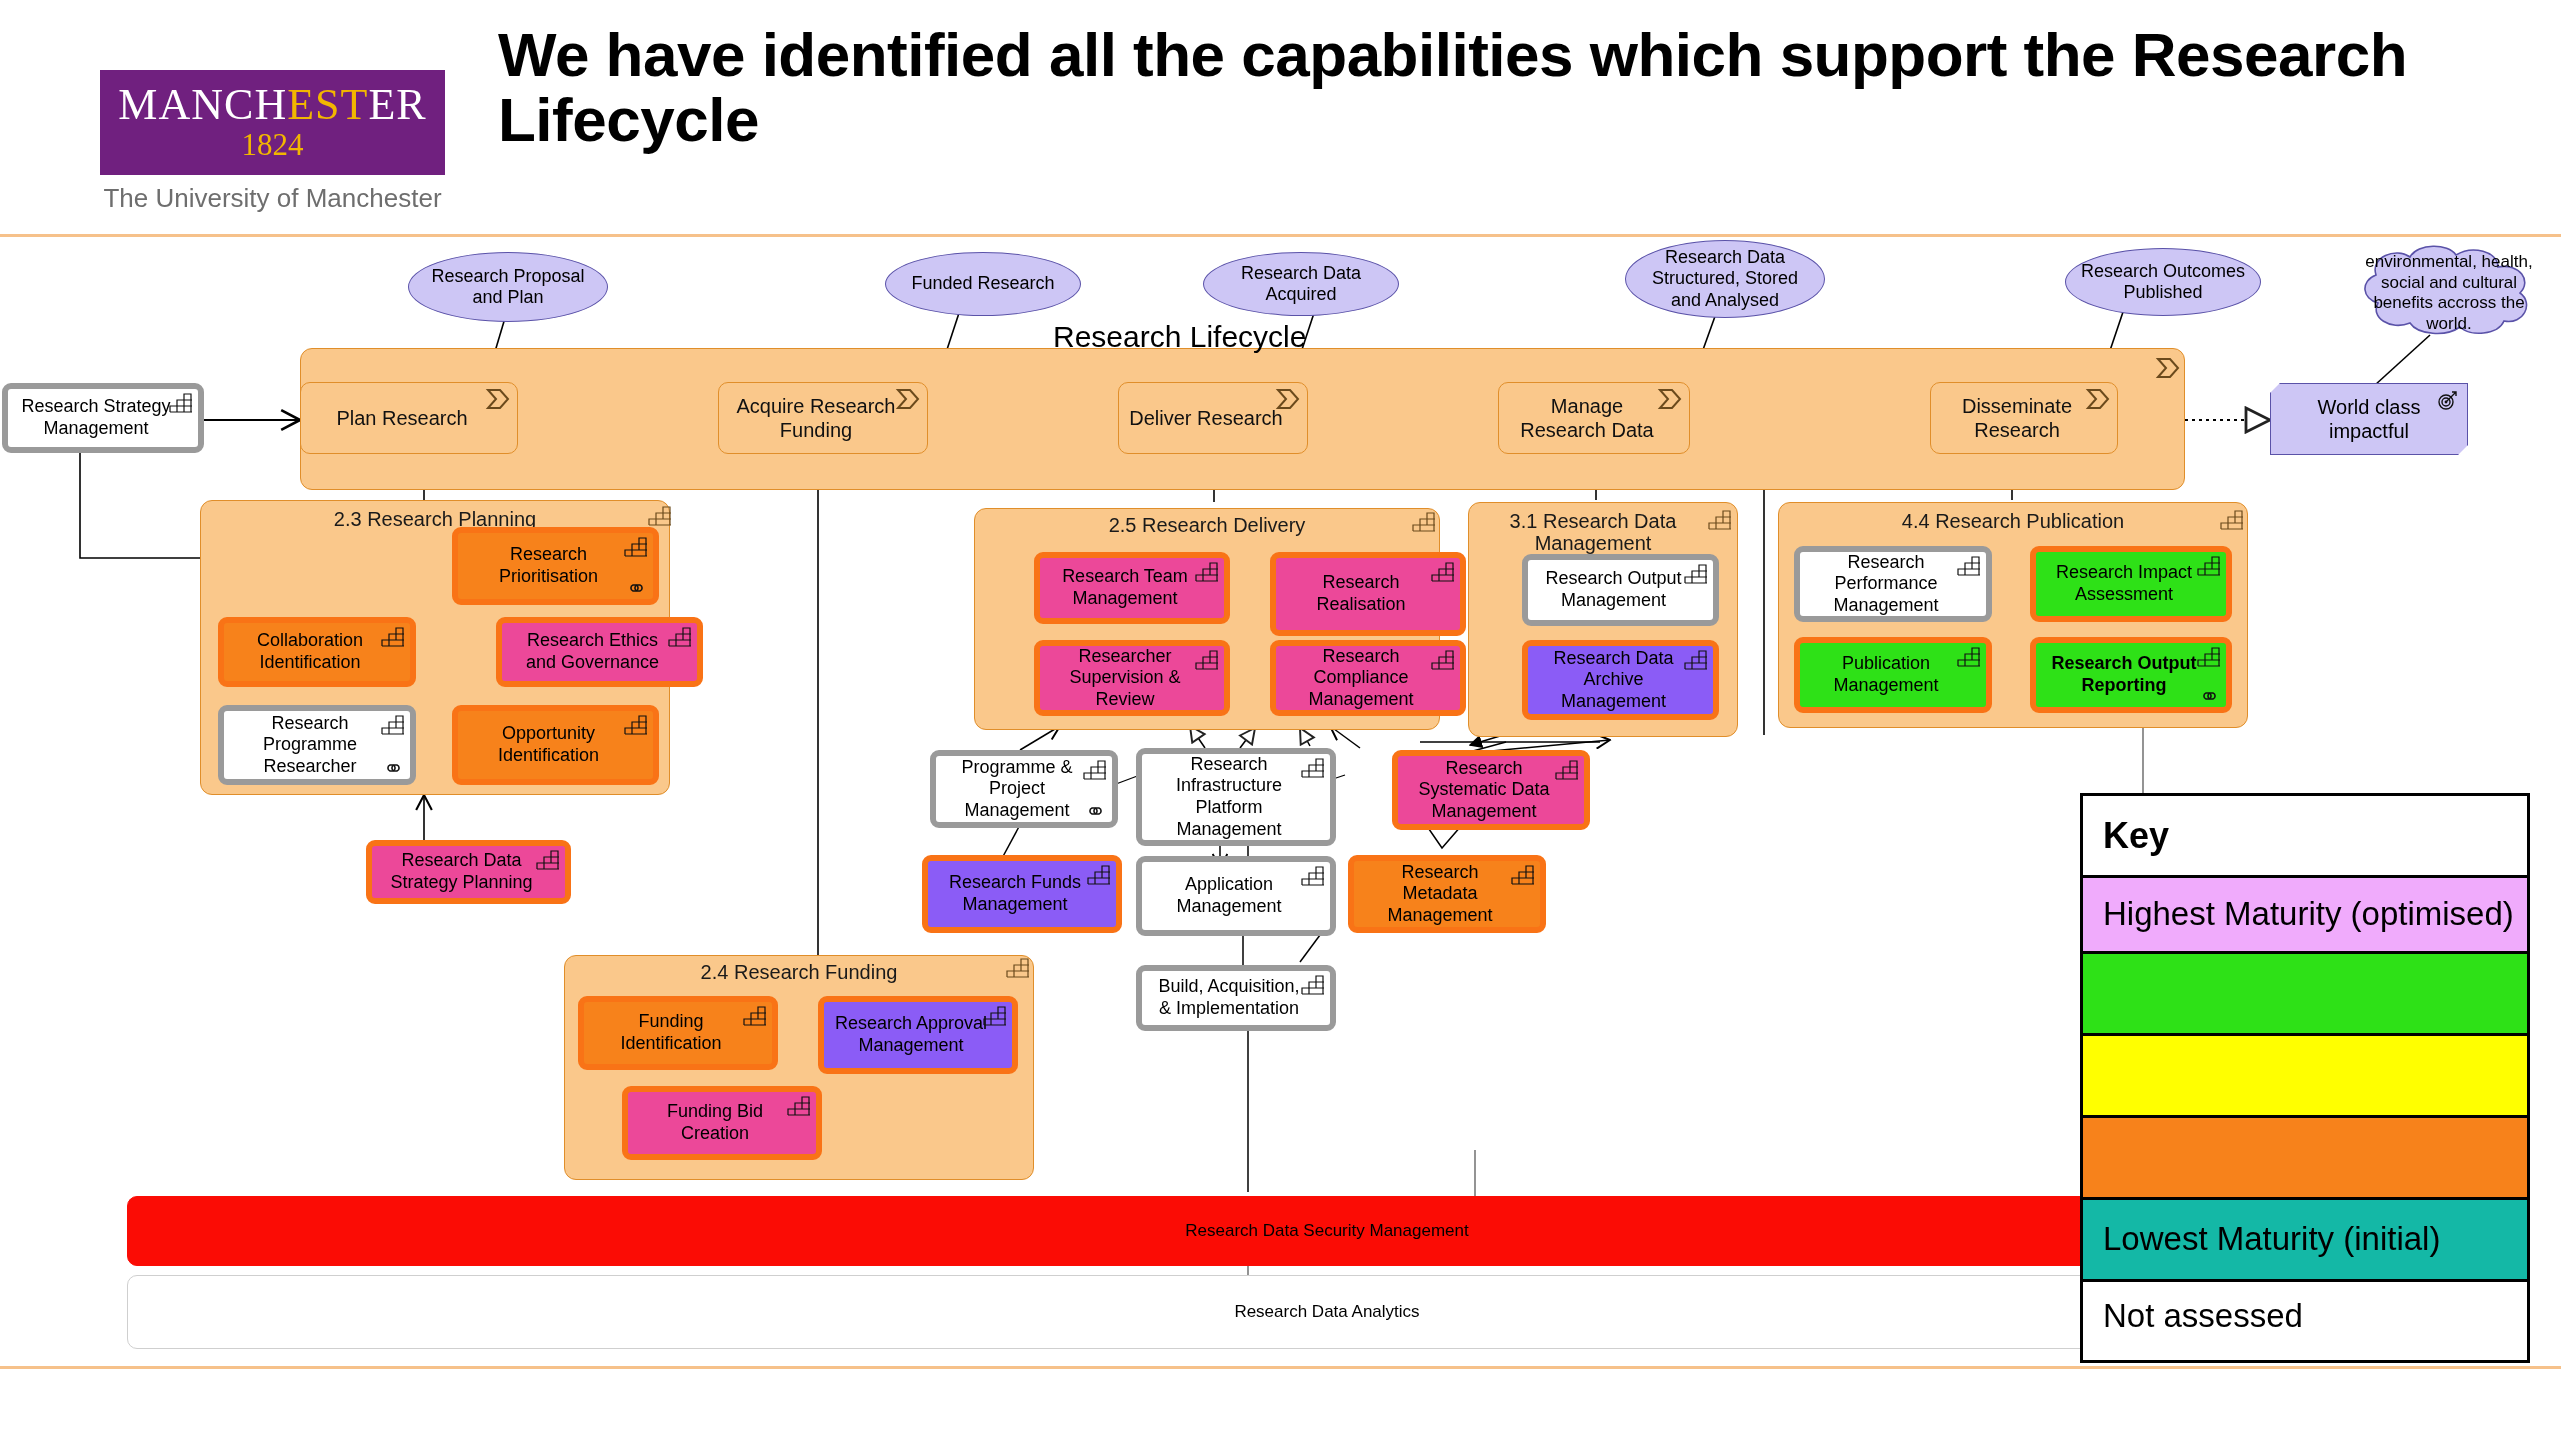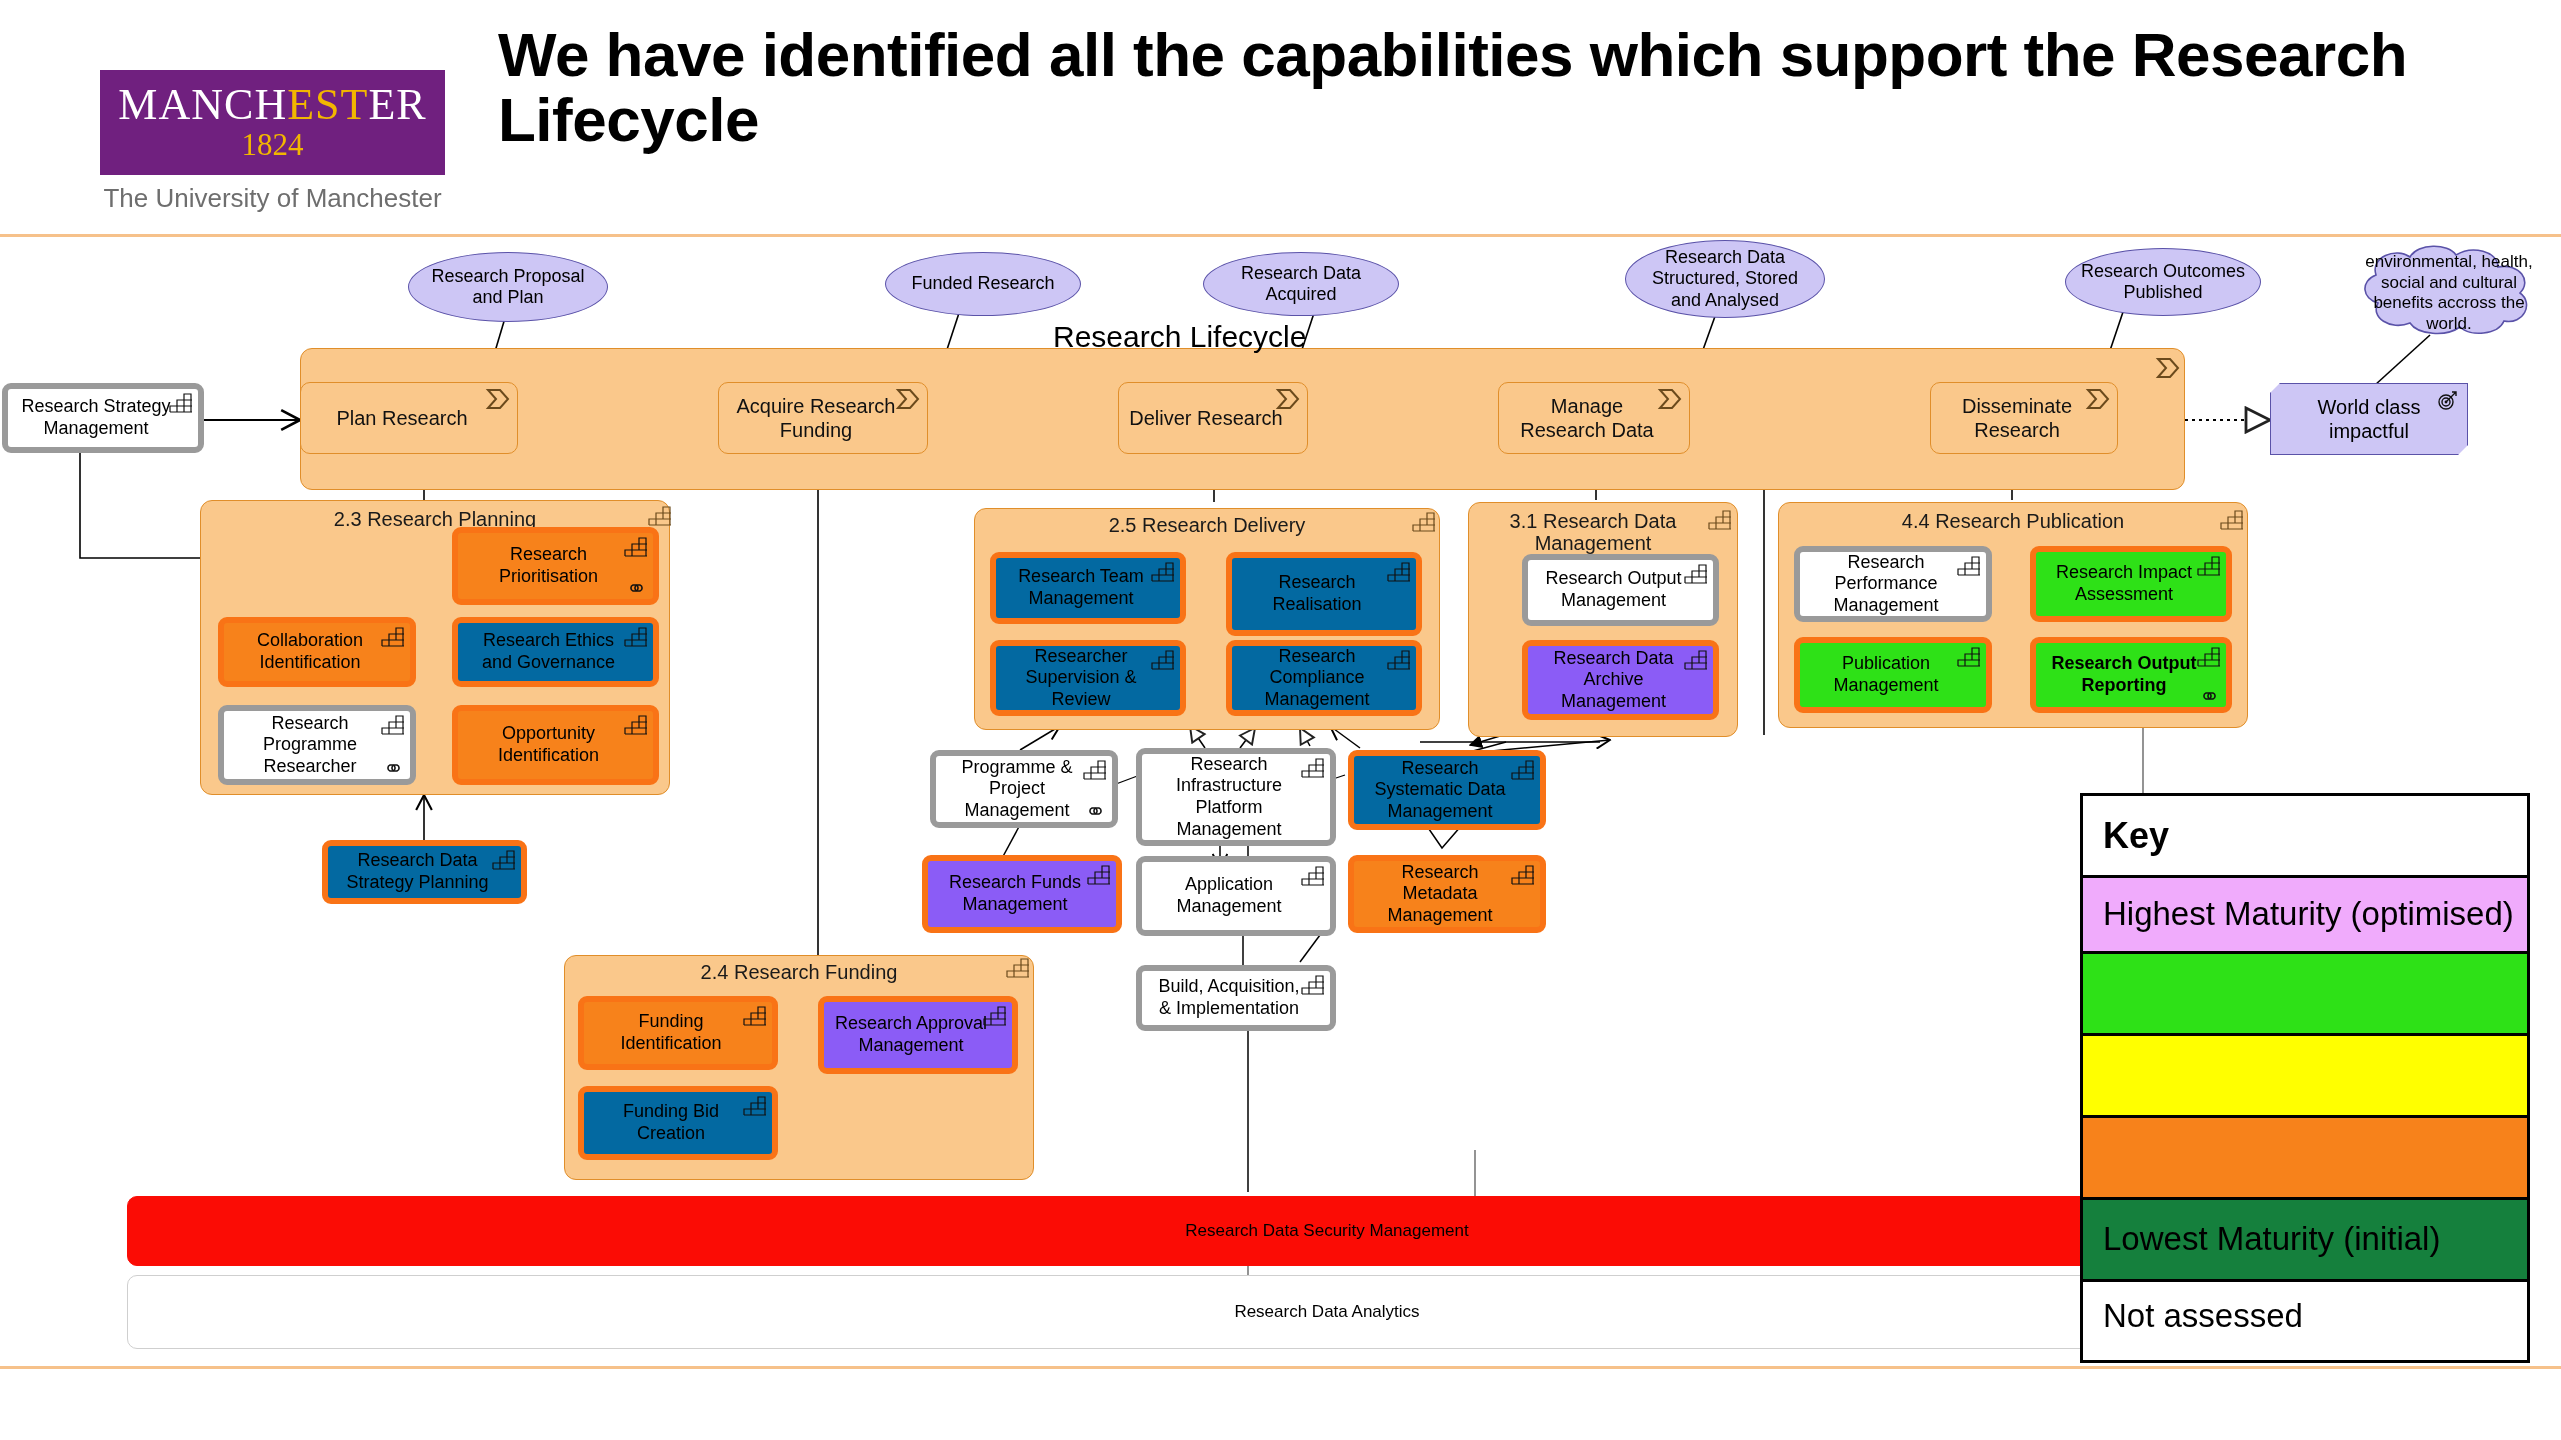--- a/index.html
+++ b/index.html
@@ -54,21 +54,21 @@
     font-size:20px;color:#111;line-height:1.2;padding:4px 22px 4px 8px;
   }
 
   .cap{
     border:6px solid #f97316;border-radius:9px;
     display:flex;align-items:center;justify-content:center;text-align:center;
     font-size:18px;color:#000;line-height:1.2;padding:3px 22px 3px 8px;
   }
   .cap.plain{border-color:#9a9a9a;}
   .c-green{background:#2ee117;}
-  .c-yellow{background:#0369a1;}
+  .c-yellow{background:#ec4899;margin-left:44px;}
   .c-orange{background:#f7821b;}
   .c-red{background:#8b5cf6;}
   .c-white{background:#ffffff;}
 
   
   .capicon{position:absolute;right:5px;top:4px;width:24px;height:20px;}
   .linkicon{position:absolute;right:5px;bottom:3px;width:20px;height:16px;}
   .procicon{position:absolute;right:6px;top:4px;width:26px;height:24px;}
 
   
@@ -108,21 +108,21 @@
   }
   .keyrow{box-sizing:border-box;border-bottom:3px solid #000;display:flex;align-items:center;}
   .keyrow:last-child{border-bottom:none;}
   .keyrow span{padding-left:20px;font-size:33px;line-height:1.1;color:#000;}
   .keyrow.k-title{height:82px;}
   .keyrow.k-title span{font-weight:bold;font-size:36px;}
   .keyrow.k-g1{height:76px;background:#f0abfc;}
   .keyrow.k-g2{height:82px;background:#2ee117;}
   .keyrow.k-y{height:82px;background:#ffff00;}
   .keyrow.k-o{height:82px;background:#f7821b;}
-  .keyrow.k-r{height:82px;background:#15803d;}
+  .keyrow.k-r{height:82px;background:#14b8a6;}
   .keyrow.k-n{height:68px;background:#ffffff;}
 
   svg.edges{position:absolute;left:0;top:0;width:2561px;height:1440px;pointer-events:none;}
 </style>
 </head>
 <body>
 
 <div id="stage">
 
   <div class="logo-wrap">

